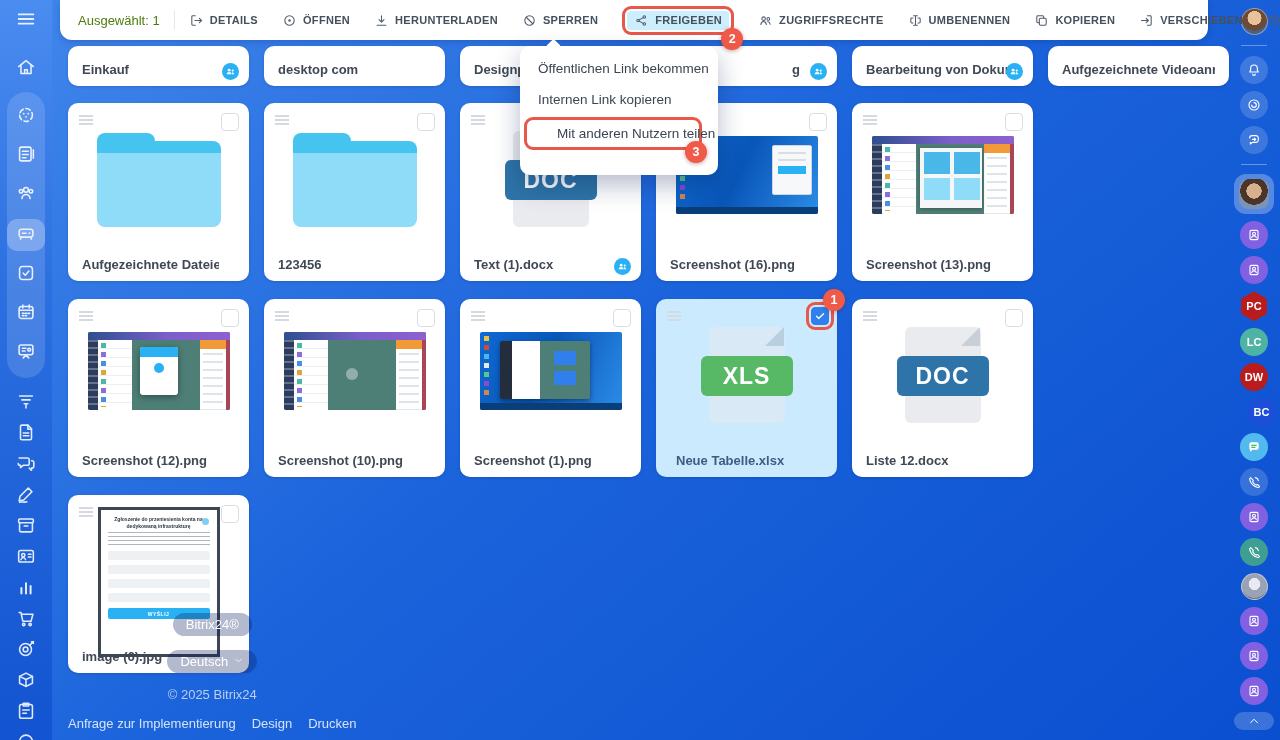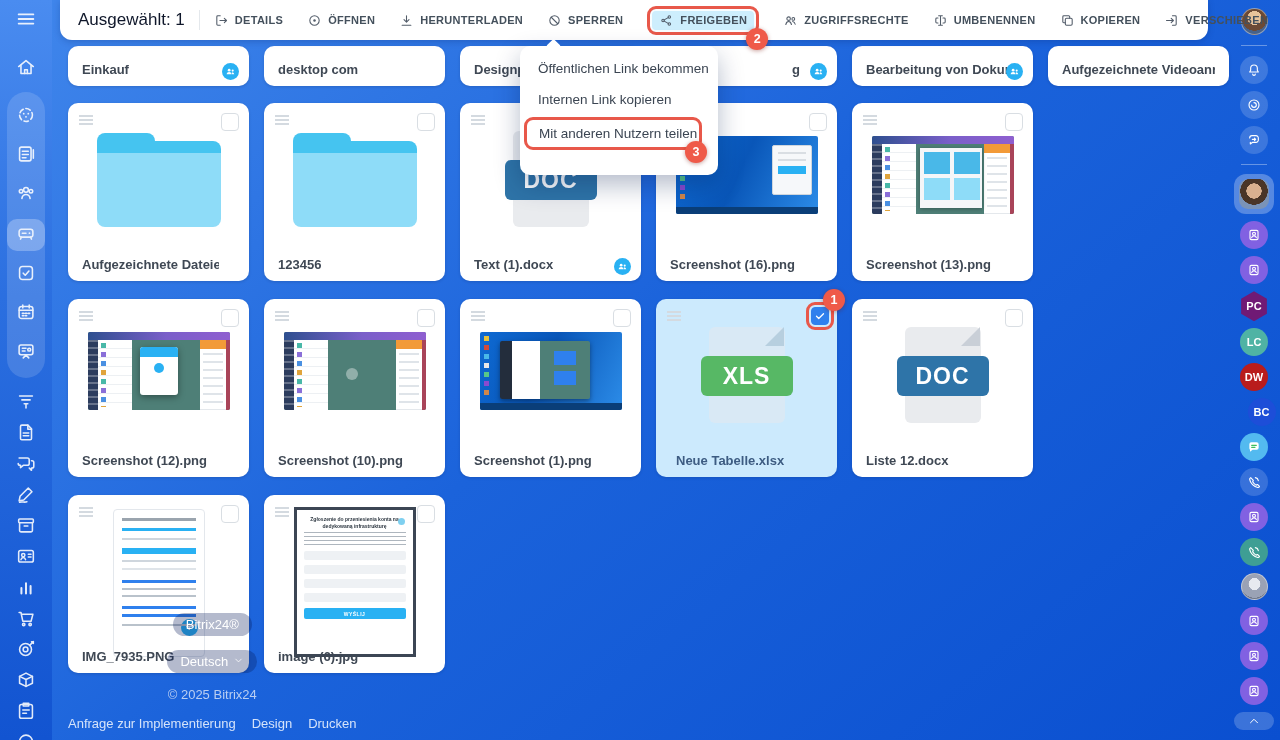--- a/index.html
+++ b/index.html
@@ -20,38 +20,38 @@
   .rail-div{width:26px;height:1px;background:rgba(255,255,255,.35);margin:4px 0 12px;}
   .rail-home{margin-bottom:12px;}
   .rail-group{background:rgba(255,255,255,.14);border-radius:22px;padding:10px 0;display:flex;flex-direction:column;align-items:center;gap:9px;margin-bottom:8px;}
   .rail-group .rail-ic{width:30px;height:30px;border-radius:9px;}
   .rail-group .rail-ic.active{background:rgba(255,255,255,.30);width:38px;height:32px;border-radius:10px;}
   .rail-below{display:flex;flex-direction:column;align-items:center;gap:9px;margin-top:6px;}
   
   .toolbar{position:absolute;left:60px;top:0;width:1148px;height:40px;background:#fff;
     border-radius:0 0 12px 12px;box-shadow:0 2px 6px rgba(10,40,110,.25);
     display:flex;align-items:center;padding:0 14px 0 18px;z-index:40;}
-  .tb-selected{font-size:17px;color:#0f172a;white-space:nowrap;}
+  .tb-selected{font-size:13px;color:#4d7c0f;white-space:nowrap;}
   .tb-div{width:1px;height:20px;background:#e4e8ec;margin:0 14px;flex:0 0 auto;}
   .tb-buttons{display:flex;align-items:center;gap:24px;flex:1;}
   .tbtn{display:flex;align-items:center;gap:6px;cursor:pointer;white-space:nowrap;position:relative;}
   .tbtn .ticon{width:15px;height:15px;color:#525c69;display:flex;}
   .tbtn .ticon svg{width:15px;height:15px;}
   .tbtn .tlabel{font-size:11px;font-weight:bold;color:#44505c;letter-spacing:.3px;}
   .tbtn.hl{background:#cdeefd;border:3px solid #e8584a;border-radius:9px;padding:4px 9px;box-shadow:inset 0 0 0 2px rgba(255,255,255,.85);}
   .badge{position:absolute;width:22px;height:22px;border-radius:50%;background:#ef5a49;color:#fff;
     font-size:12.5px;font-weight:bold;display:flex;align-items:center;justify-content:center;
     box-shadow:0 1px 4px rgba(120,20,10,.4);z-index:75;}
   .tbtn .badge{right:-12px;bottom:-18px;}
   
   .dropdown{position:absolute;left:520px;top:46px;width:198px;background:#fff;border-radius:10px;
     box-shadow:0 10px 26px rgba(6,30,80,.30);padding:7px 0;z-index:60;}
   .dropdown:before{content:"";position:absolute;top:-5px;left:28px;width:11px;height:11px;background:#fff;transform:rotate(45deg);border-radius:2px;}
   .mitem{font-size:13.5px;color:#3b4552;padding:8px 18px;cursor:pointer;white-space:nowrap;position:relative;}
-  .mitem.hl{border:3px solid #e8584a;border-radius:9px;margin:2px 16px 18px 4px;padding:6px 12px;box-shadow:inset 0 0 0 2px rgba(255,255,255,.9);}
+  .mitem.hl{border:3px solid #e8584a;border-radius:9px;margin:2px 16px 18px 4px;padding:6px 30px;box-shadow:inset 0 0 0 2px rgba(255,255,255,.9);}
   .mitem .badge{right:-8px;bottom:-16px;}
   
   .grid{position:absolute;left:68px;top:0;width:1161px;z-index:1;}
   .row{position:absolute;left:0;display:flex;gap:15px;}
   .row1{top:46px;} .row2{top:103px;} .row3{top:299px;} .row4{top:495px;}
   .card{width:181px;height:178px;background:#fff;border-radius:10px;position:relative;
     box-shadow:0 1px 3px rgba(9,30,66,.18);cursor:pointer;}
   .card.partial{height:40px;display:flex;align-items:flex-end;padding:0 14px 9px;}
   .card.partial .label{position:static;padding:0;}
   .card.selected{background:#cceafd;}
@@ -571,28 +571,20 @@
           <i class="fold"></i>
           <span class="ft-label">DOC</span>
         </div>
         <div class="label">Liste 12.docx</div>
       </div>
     </div>
     <div class="row row4">
       <div class="card">
         <i class="burger"></i>
         <span class="checkbox"></span>
-        <div class="thumb t-phone">
-          <i class="fab">+</i>
-        </div>
-        <div class="label">IMG_7935.PNG</div>
-      </div>
-      <div class="card">
-        <i class="burger"></i>
-        <span class="checkbox"></span>
         <div class="thumb t-form">
           <div class="ft-title">Zgłoszenie do przeniesienia konta na dedykowaną infrastrukturę</div>
           <i class="ft-dot"></i>
           <div class="ft-para"></div>
           <div class="ft-input"></div>
           <div class="ft-input"></div>
           <div class="ft-input"></div>
           <div class="ft-input"></div>
           <div class="ft-btn">WYŚLIJ</div>
         </div>
@@ -657,21 +649,21 @@
         <path d="M8.5 16c.5-1.8 1.9-2.7 3.5-2.7s3 .9 3.5 2.7"></path>
       </svg>
     </div>
     <div class="rr-item rr-circle" style="background: rgb(129, 97, 226);">
       <svg viewBox="0 0 24 24" fill="none" stroke="currentColor" stroke-width="1.7" stroke-linecap="round" stroke-linejoin="round">
         <rect x="6" y="5" width="12" height="14" rx="2"></rect>
         <circle cx="12" cy="10" r="2.2"></circle>
         <path d="M8.5 16c.5-1.8 1.9-2.7 3.5-2.7s3 .9 3.5 2.7"></path>
       </svg>
     </div>
-    <div class="rr-item rr-hex" style="background: #701a75;">PC</div>
+    <div class="rr-item rr-hex" style="background: #b91c1c;">PC</div>
     <div class="rr-item rr-circle" style="background: rgb(79, 179, 164);">LC</div>
     <div class="rr-item rr-circle" style="background: #b91c1c;">DW</div>
     <div class="rr-item rr-circle" style="background: #1d4ed8; margin-left: 15px;">BC</div>
     <div class="rr-item rr-circle" style="background: rgb(83, 186, 240);">
       <svg viewBox="0 0 24 24">
         <path fill="#fff" d="M5 8a3 3 0 0 1 3-3h8a3 3 0 0 1 3 3v5a3 3 0 0 1-3 3h-6l-4 3v-3a3 3 0 0 1-1-2.2z"></path>
         <path stroke="#3fbf61" stroke-width="1.8" stroke-linecap="round" fill="none" d="M8.5 9.5h7M8.5 12.5h5"></path>
       </svg>
     </div>
     <div class="rr-item rr-circle">

